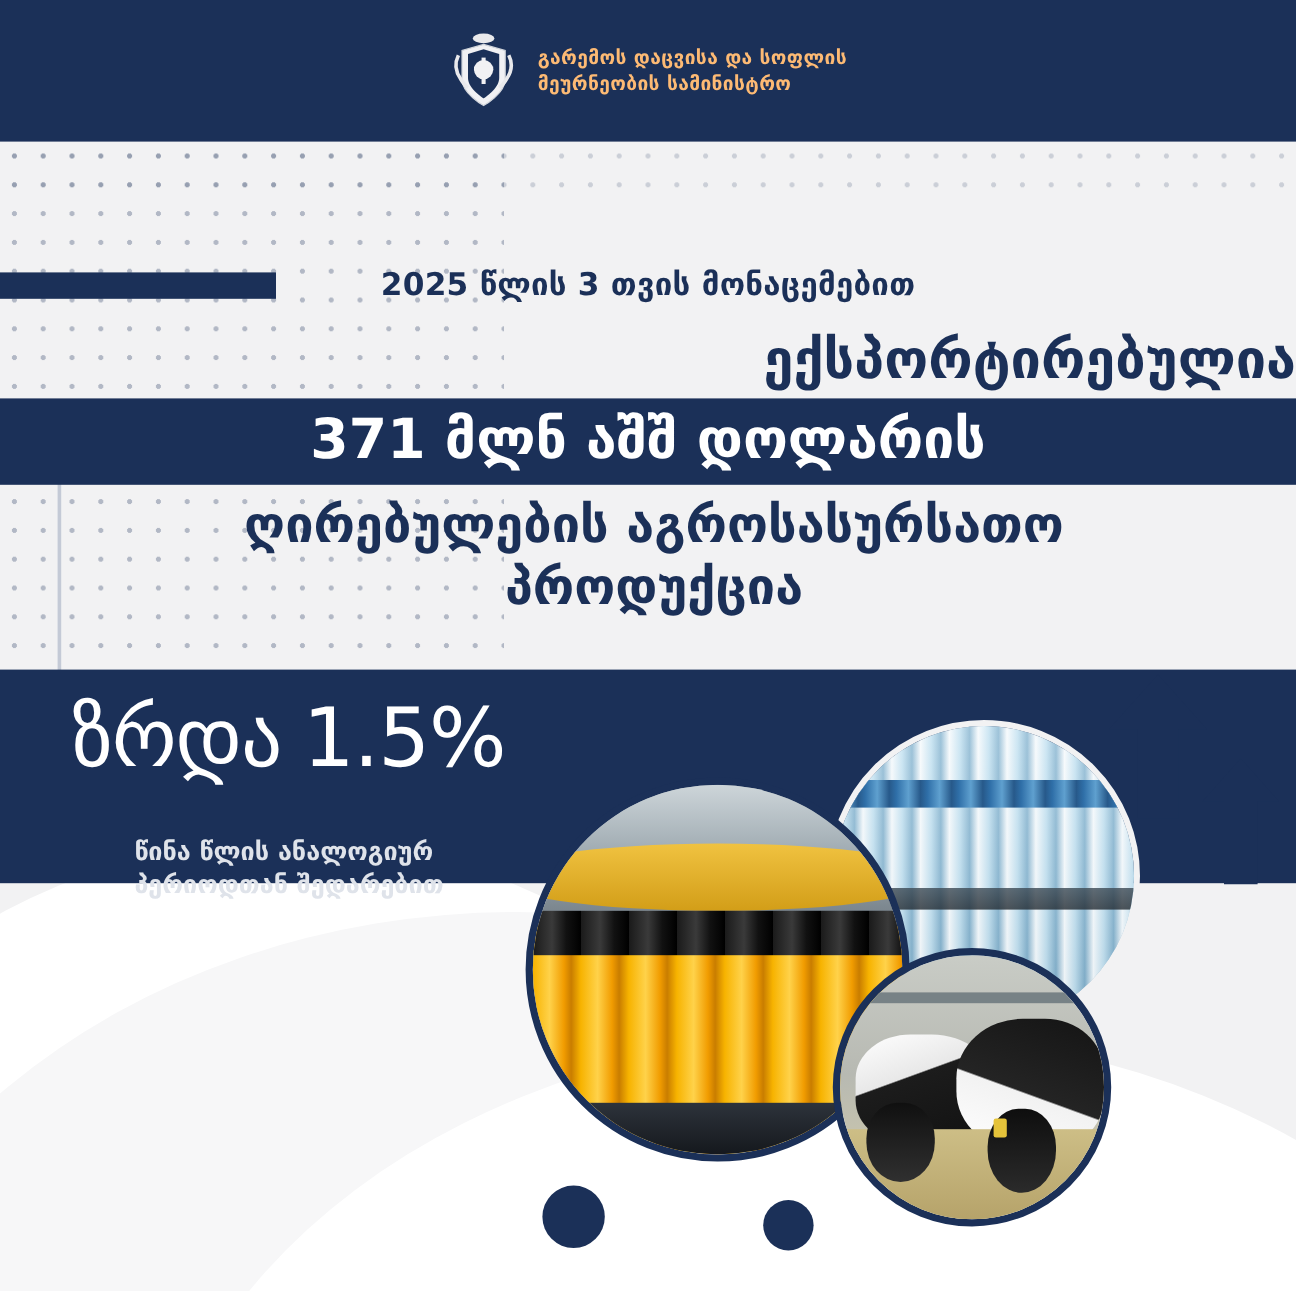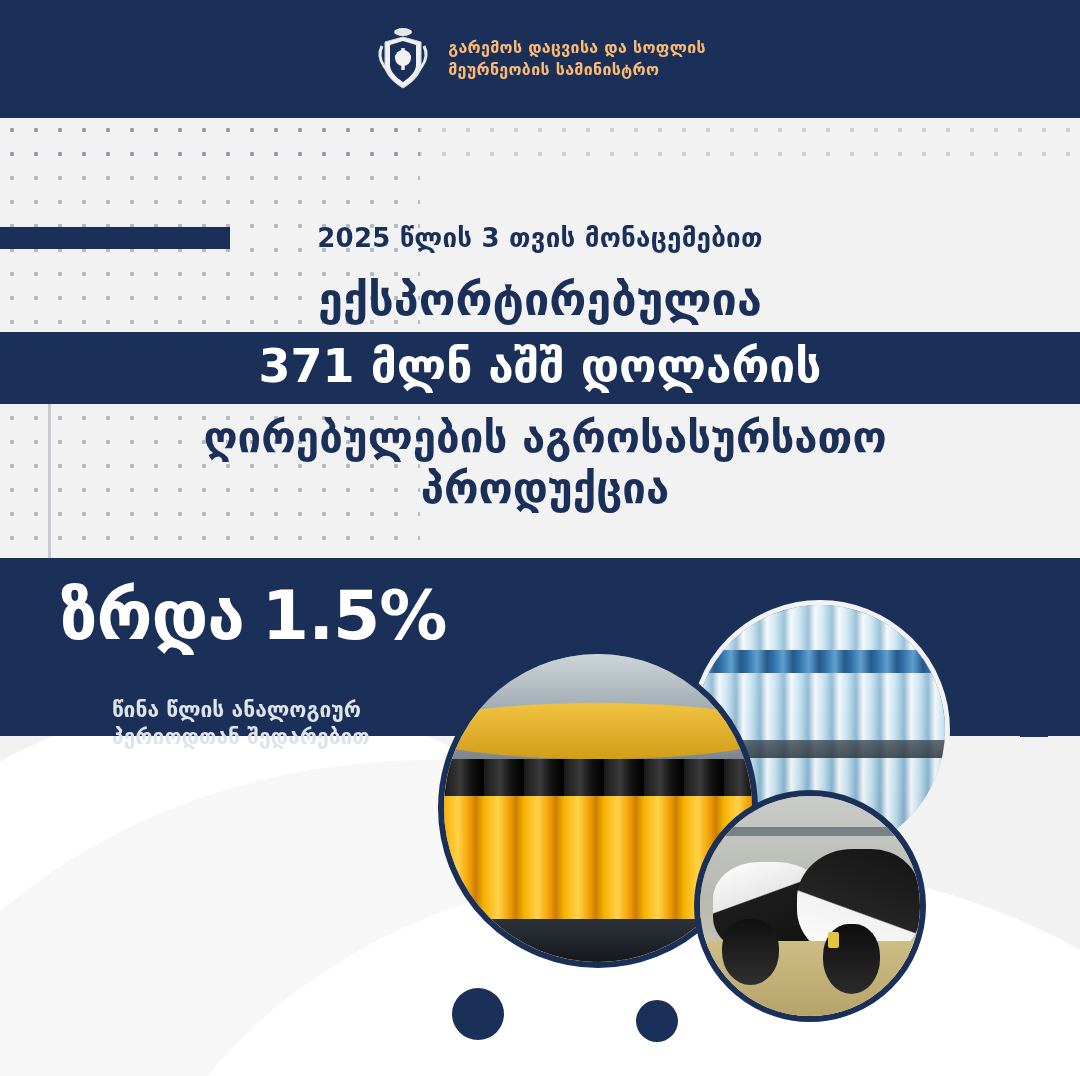--- a/index.html
+++ b/index.html
@@ -115,20 +115,21 @@
     font-weight:bold;
     color:#1b3058;
     letter-spacing:0.2px;
   }
   .line1 {
     margin-top:12px;
     font-size:45px;
     font-weight:bold;
     color:#1b3058;
     line-height:1.18;
+    text-align:right;
   }
   .hl-strip {
     display:block;
     margin:6px 0 0 0;
     background:#1b3058;
     color:#ffffff;
     font-size:46px;
     font-weight:bold;
     line-height:1.25;
     padding:6px 0 8px 0;
@@ -148,21 +149,21 @@
     left:0; top:558px;
     width:1080px; height:178px;
     background:#1b3058;
     z-index:10;
   }
   .growth-text {
     position:absolute;
     left:60px; top:576px;
     color:#ffffff;
     font-size:68px;
-    font-weight:bold;
+    font-weight:normal;
     letter-spacing:-1px;
     z-index:14;
     white-space:nowrap;
   }
   .growth-sub {
     position:absolute;
     left:112px; top:672px;
     color:#dfe3ea;
     font-size:21px;
     font-weight:bold;

